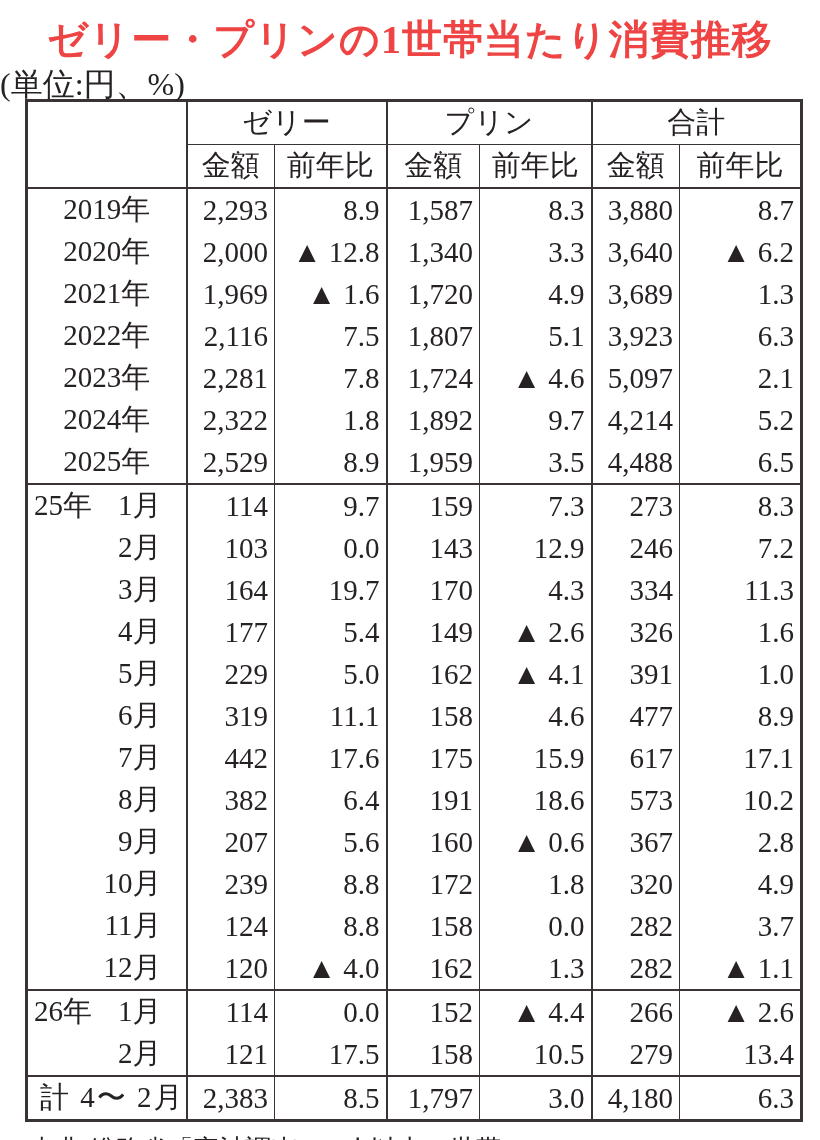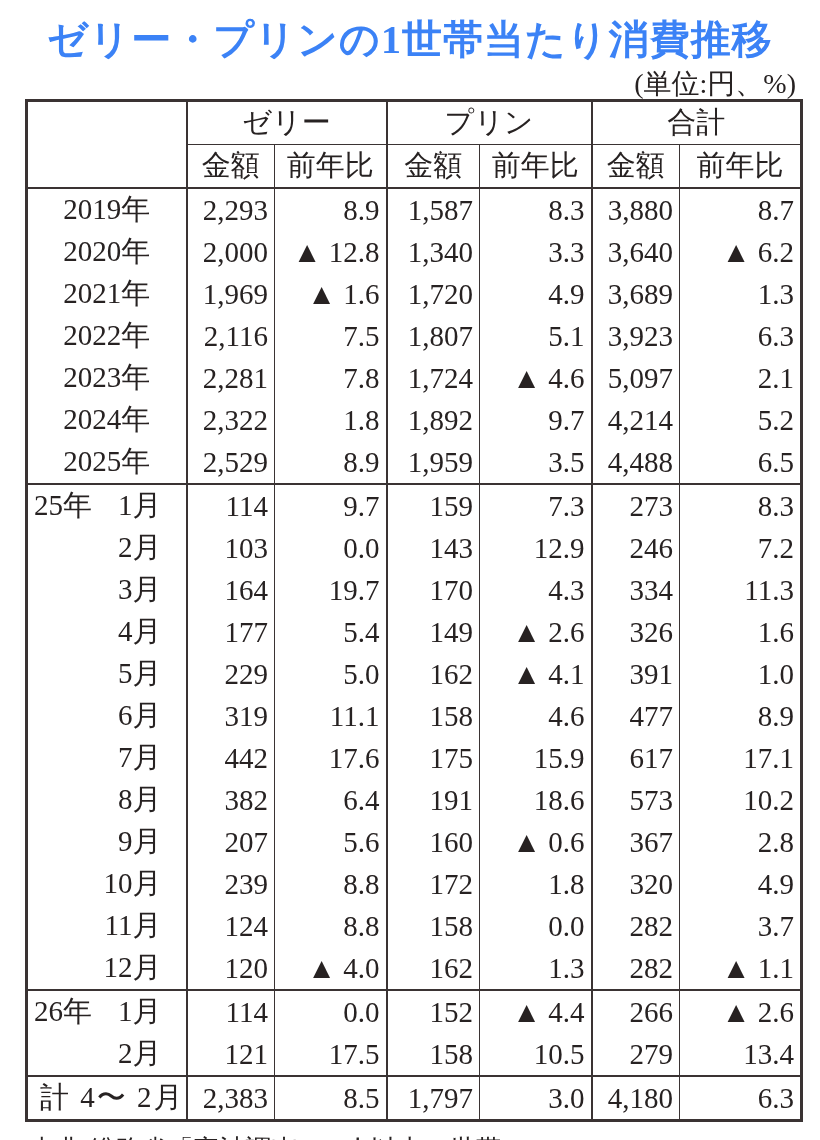--- a/index.html
+++ b/index.html
@@ -15,27 +15,26 @@
     color:var(--ink);
     font-family:"Liberation Serif","DejaVu Serif",serif;
     overflow:hidden;
   }
   .page-title{
     margin-top:12px;
     text-align:center;
     font-size:40px;
     font-weight:700;
     letter-spacing:1px;
-    color:#3b82f6;
+    color:#ef4444;
   }
   .unit-note{
-    text-align:right;
     padding-right:24px;
     margin-top:2px;
-    font-size:28px;
+    font-size:32px;
     height:30px;
     line-height:30px;
   }
   table.consumption{
     margin-left:25px;
     width:775px;
     border-collapse:collapse;
     table-layout:fixed;
     border:3px solid var(--line);
     font-size:29px;

